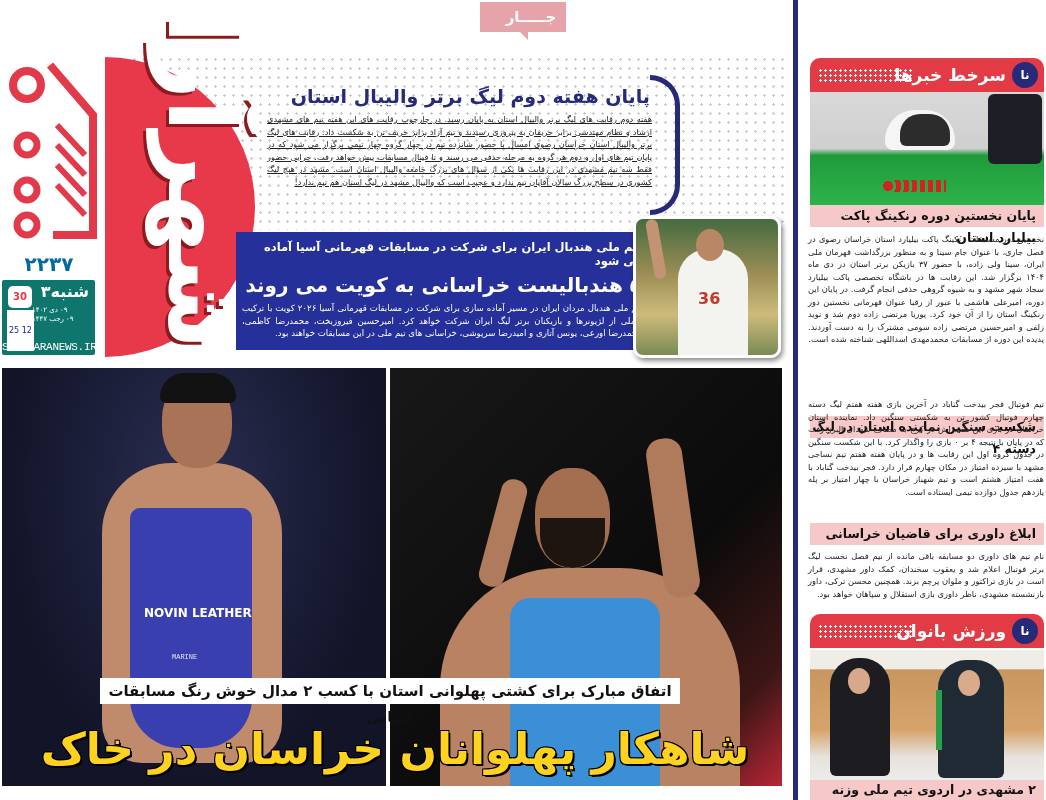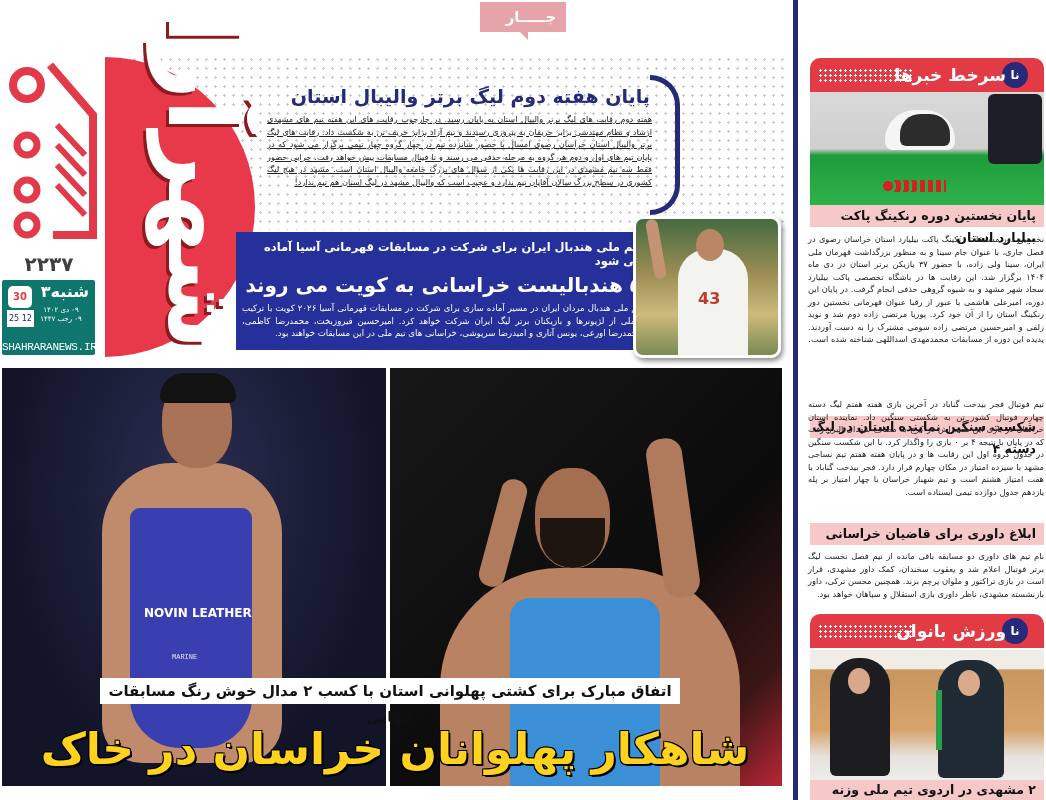--- a/index.html
+++ b/index.html
@@ -12,33 +12,33 @@
   .dots {
     position: absolute; left: 130px; top: 55px; width: 660px; height: 175px;
     background-image: radial-gradient(#c9c9d6 1px, transparent 1.3px);
     background-size: 9px 9px;
   }
 
   
   .mast-logo { position: absolute; left: 5px; top: 55px; width: 95px; height: 190px; }
   .issue-num {
     position: absolute; left: 3px; top: 252px; width: 92px; text-align: center;
-    color: #404040; font-weight: bold; font-size: 20px; letter-spacing: 6px; direction: ltr;
+    color: #0369a1; font-weight: bold; font-size: 20px; letter-spacing: 6px; direction: ltr;
   }
   .date-box {
     position: absolute; left: 2px; top: 280px; width: 93px; height: 75px;
     background: #0f766e; color: #fff; border-radius: 2px;
   }
   .date-day { position: absolute; right: 6px; top: 2px; font-size: 16px; font-weight: bold; }
   .date-badge {
     position: absolute; left: 6px; top: 6px; width: 24px; height: 22px; background: #fff; border-radius: 5px;
     color: #e23a4a; font-size: 10px; font-weight: bold; text-align: center; line-height: 22px;
   }
-  .date-greg { position: absolute; left: 5px; top: 30px; font-size: 8px; background:#fff; color:#1a2a8a; padding: 4px 2px; direction: ltr;}
-  .date-rows { position: absolute; right: 5px; top: 26px; font-size: 7px; line-height: 9px; text-align: center; direction: rtl; width: 58px;}
+  .date-greg { position: absolute; left: 5px; top: 30px; font-size: 8px; background:#fff; color:#1a2a8a; padding: 16px 2px; direction: ltr;}
+  .date-rows { position: absolute; right: 5px; top: 26px; font-size: 7px; line-height: 9px; text-align: left; direction: rtl; width: 58px;}
   .date-site { position: absolute; left: 0; bottom: 2px; width: 100%; text-align: center; font-size: 11px; letter-spacing: -0.3px; font-family: Liberation Mono, monospace;}
 
   .brand-circle {
     position: absolute; left: 105px; top: 57px; width: 150px; height: 300px;
     background: #e8394a; border-radius: 0 150px 150px 0;
   }
   .brand-word {
     position: absolute; left: 110px; top: 60px; width: 140px; height: 290px;
     color: #fff; font-size: 96px; font-weight: bold; line-height: 1; direction: rtl;
     writing-mode: vertical-rl; text-align: center; text-shadow: 3px 3px 0 #8d1a1f;
@@ -106,21 +106,21 @@
     color: #ffd21f; font-size: 44px; font-weight: bold; line-height: 74px;
     text-shadow: 2px 2px 0 #000, -1px -1px 0 #000, 1px -1px 0 #000, -1px 1px 0 #000;
   }
 
   
   .col-divider { position: absolute; left: 793px; top: 0; width: 5px; height: 800px; background: #262a78; }
   .section-head {
     position: absolute; left: 810px; width: 234px; height: 34px; background: #e23b45; border-radius: 10px 10px 0 0;
   }
   .section-head .logo-circle {
-    position:absolute; right: 16px; top: 4px; width: 26px; height: 26px; border-radius: 50%; background:#262a78; color:#fff;
+    position:absolute; right: 6px; top: 4px; width: 26px; height: 26px; border-radius: 50%; background:#262a78; color:#fff;
     font-size: 12px; font-weight:bold; text-align:center; line-height: 26px;
   }
   .section-head .title {
     position:absolute; right: 38px; top: 3px; height: 28px; color:#fff; font-weight:bold; font-size: 17px; line-height: 28px;
   }
   .section-head .dots-strip {
     position:absolute; left: 8px; top: 10px; width: 95px; height: 14px;
     background-image: radial-gradient(#fff 1px, transparent 1.3px); background-size: 5px 5px;
   }
   .rc-photo-snooker {
@@ -190,21 +190,21 @@
 
   <div class="story2">
     <div class="kick">تیم ملی هندبال ایران برای شرکت در مسابقات قهرمانی آسیا آماده می شود</div>
     <h2>۵ هندبالیست خراسانی به کویت می روند</h2>
     <p>تیم ملی هندبال مردان ایران در مسیر آماده سازی برای شرکت در مسابقات قهرمانی آسیا ۲۰۲۶ کویت با ترکیب کاملی از لژیونرها و بازیکنان برتر لیگ ایران شرکت خواهد کرد. امیرحسین فیروزبخت، محمدرضا کاظمی، محمدرضا اورعی، یونس آتاری و امیدرضا سرپوشی، خراسانی های تیم ملی در این مسابقات خواهند بود.</p>
   </div>
   <div class="story2-photo">
     <div class="handball-arm"></div>
     <div class="handball-player"></div>
     <div class="handball-head"></div>
-    <div class="handball-num">43</div>
+    <div class="handball-num">36</div>
   </div>
 
   <div class="main-photo photo-left">
     <div class="wr1-body"></div>
     <div class="wr1-singlet"></div>
     <div class="wr1-head"></div>
     <div class="wr1-hair"></div>
     <div class="wr1-text1">MARINE</div>
     <div class="wr1-text2">NOVIN LEATHER</div>
   </div>

